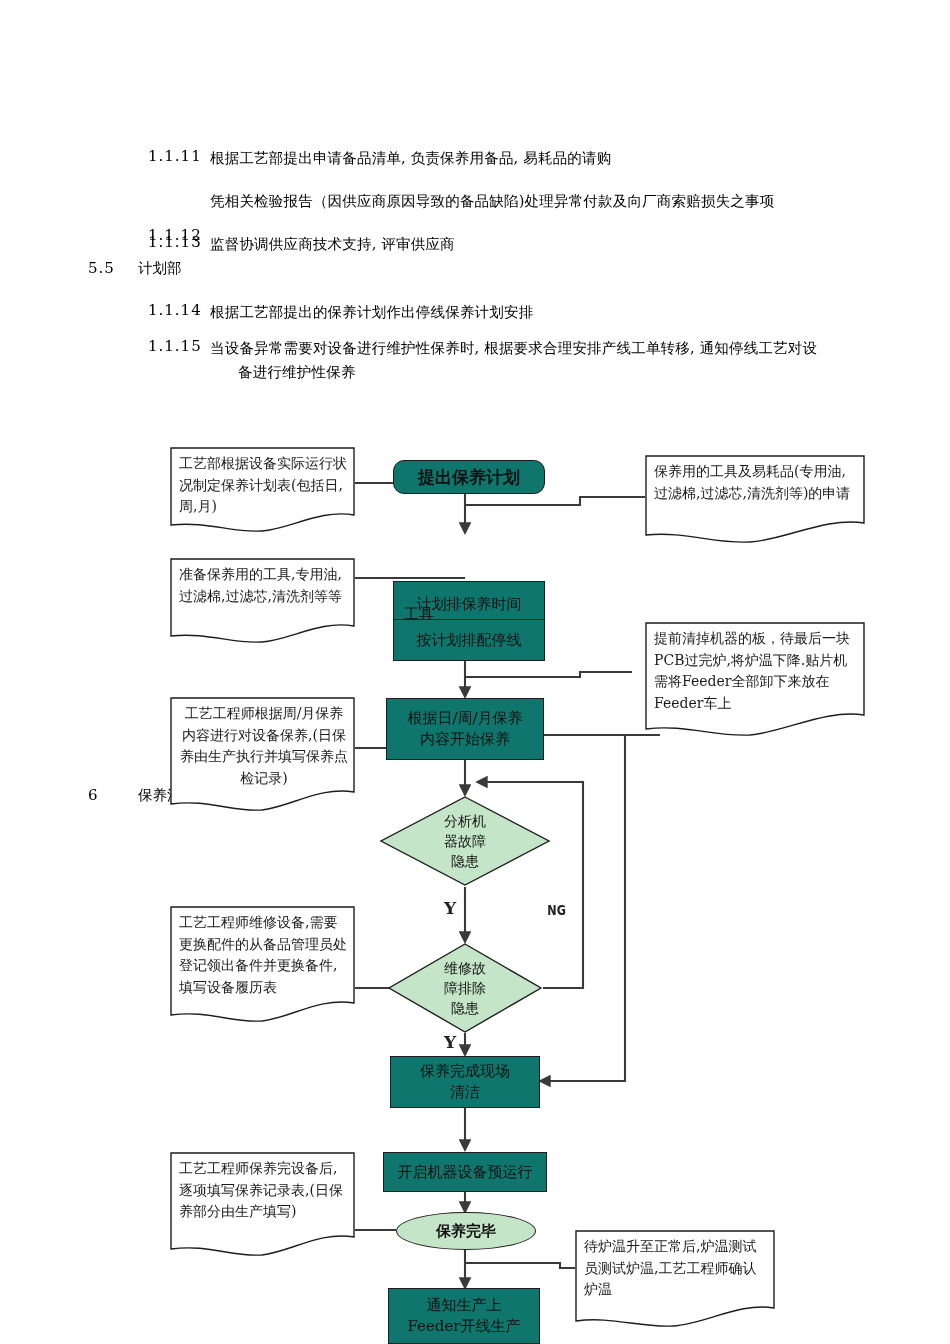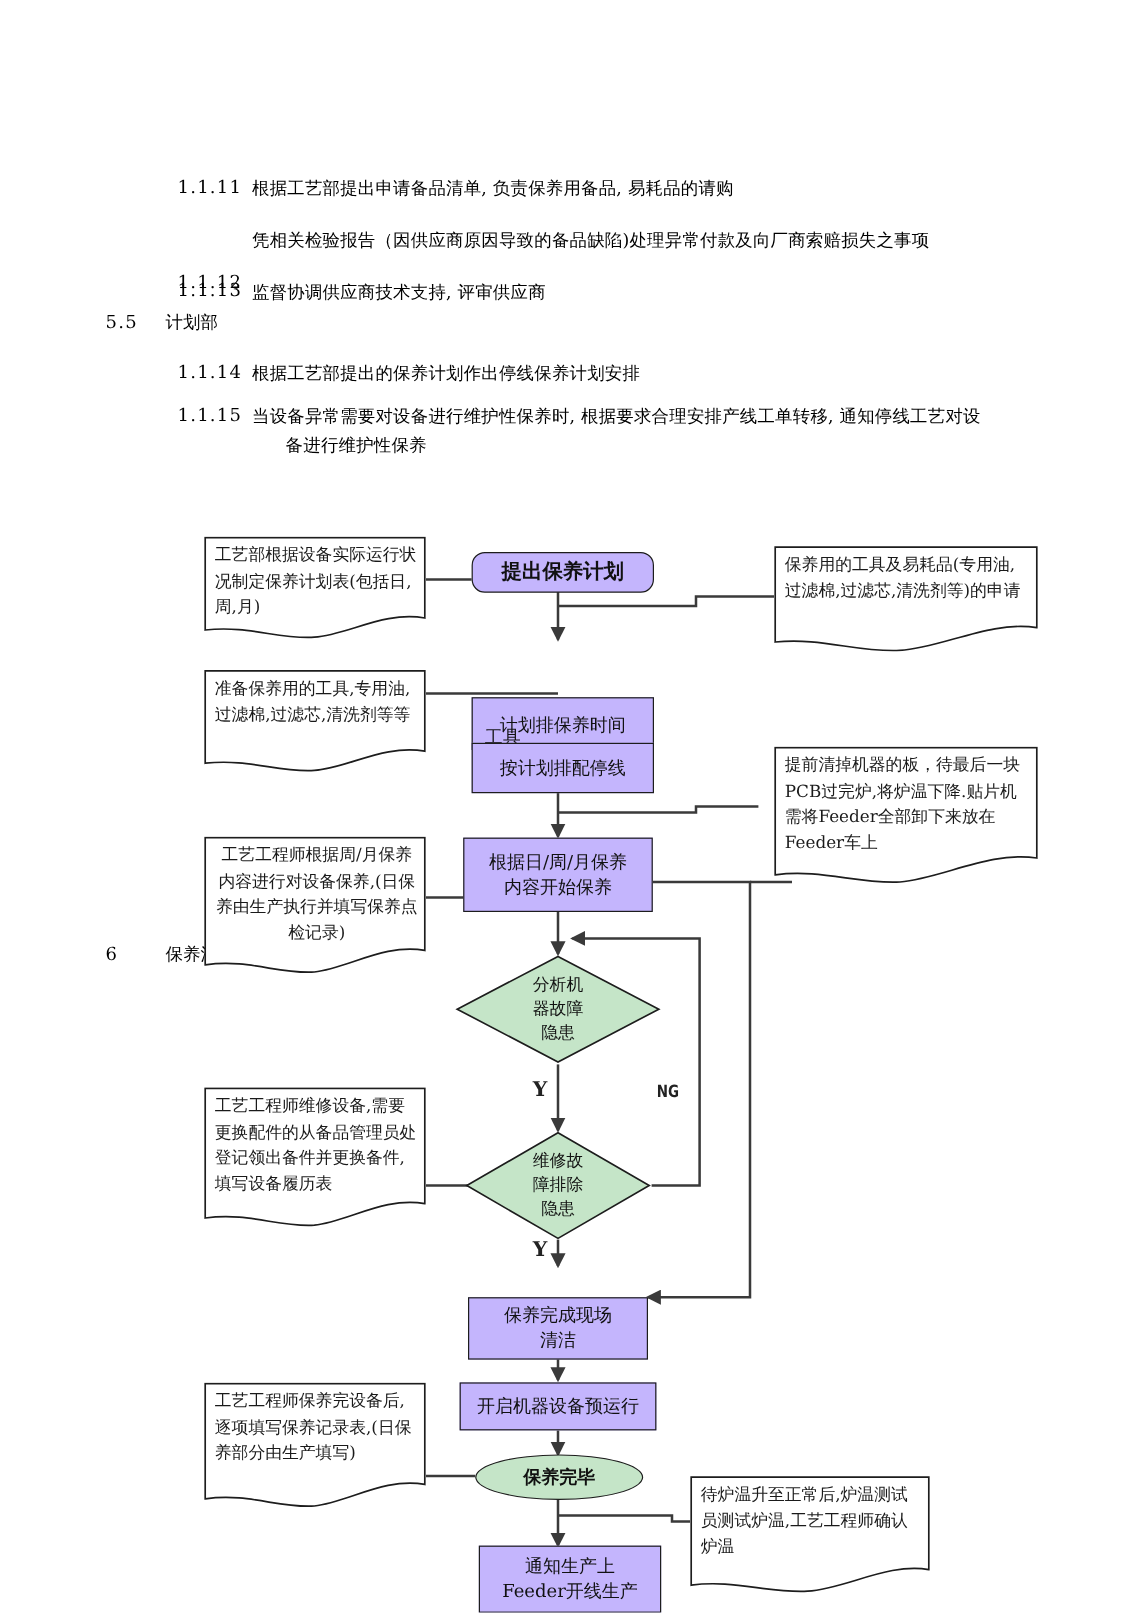--- a/index.html
+++ b/index.html
@@ -48,21 +48,21 @@
   #flow {
     position: absolute;
     left: 0;
     top: 0;
     width: 950px;
     height: 1344px;
   }
   .node {
     position: absolute;
     box-sizing: border-box;
-    background: #c4b5fd;
+    background: #0f766e;
     border: 1.4px solid #1d1d1d;
     display: flex;
     align-items: center;
     justify-content: center;
     text-align: center;
     font-family: "DejaVu Serif", "Liberation Serif", serif;
     font-size: 15px;
     line-height: 21px;
     color: #111;
     z-index: 5;
@@ -316,28 +316,28 @@
 
     <div class="diamond" style="left:387px; top:942px; width:156px; height:92px;">
       <svg width="156" height="92" viewBox="0 0 156 92">
         <polygon points="78,2 154,46 78,90 2,46" fill="#c5e5c8" stroke="#1d1d1d" stroke-width="1.4"></polygon>
       </svg>
       <div class="diamond-text" style="white-space:pre-line;">维修故
 障排除
 隐患</div>
     </div>
 
-    <div class="node" style="left:390px; top:1056px; width:150px; height:52px; white-space:pre-line;margin-top:25px;">保养完成现场
+    <div class="node" style="left:390px; top:1056px; width:150px; height:52px; white-space:pre-line;">保养完成现场
 清洁</div>
 
     <div class="node" style="left:383px; top:1152px; width:164px; height:40px;">开启机器设备预运行</div>
 
     <div class="ellipse" style="left:396px; top:1212px; width:140px; height:38px;">保养完毕</div>
 
-    <div class="node" style="left:388px; top:1288px; width:152px; height:56px; white-space:pre-line;margin-left:11px;">通知生产上
+    <div class="node" style="left:388px; top:1288px; width:152px; height:56px; white-space:pre-line;">通知生产上
 Feeder开线生产</div>
 
     <div class="label" style="left:444px; top:898px;">Y</div>
     <div class="label" style="left:444px; top:1032px;">Y</div>
     <div class="label small" style="left:545px; top:902px;">NG</div>
 
   </div>
 </div>
 
 </body></html>

